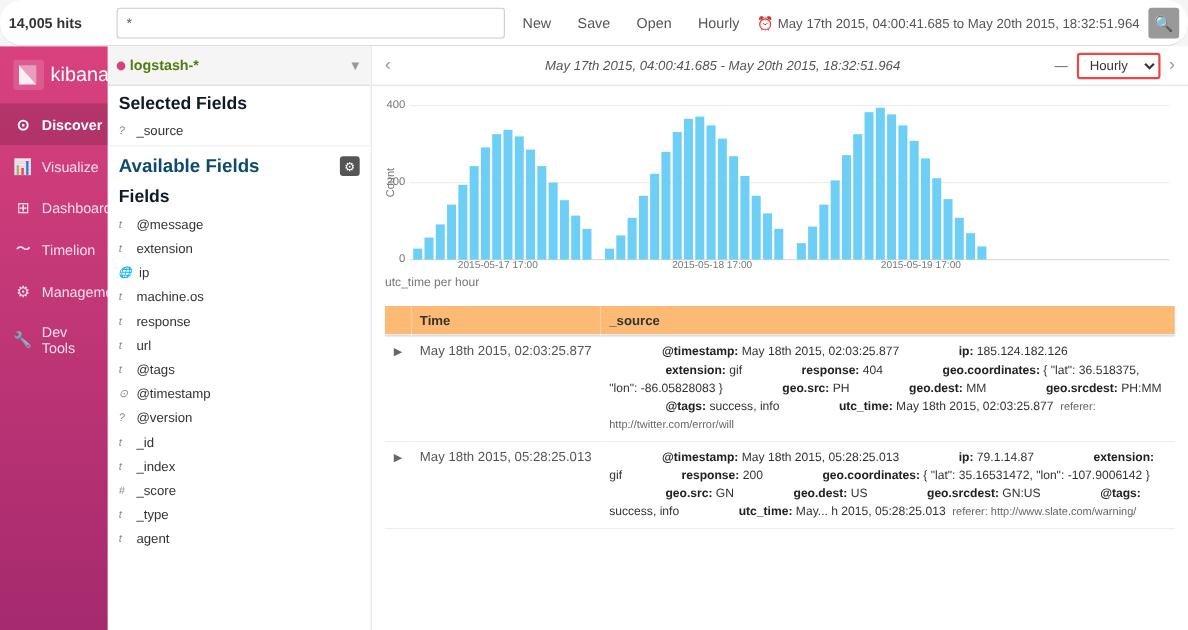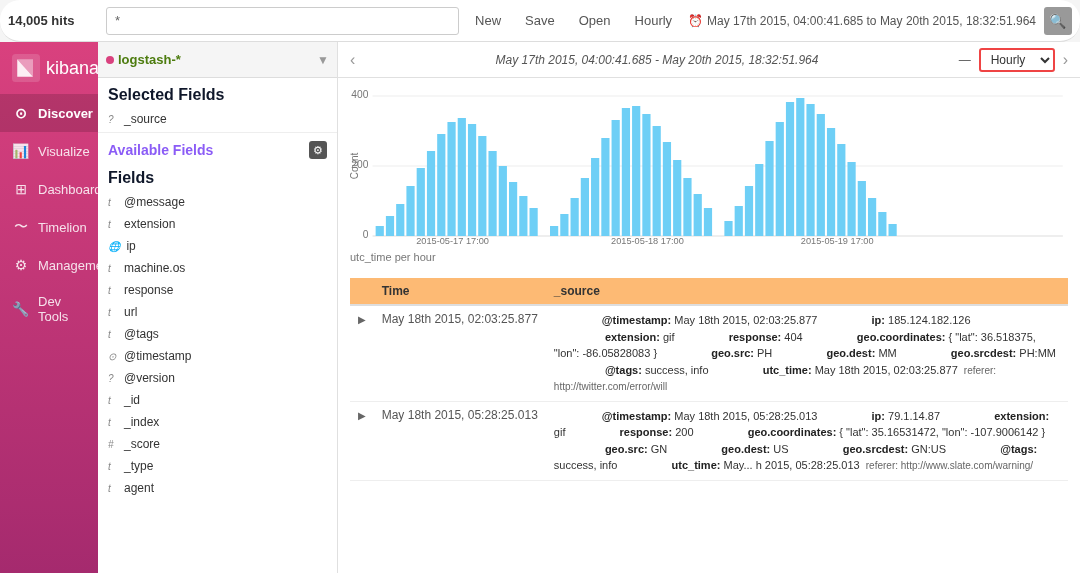--- a/index.html
+++ b/index.html
@@ -184,23 +184,23 @@
       cursor: pointer;
       font-size: 11px;
       display: flex; align-items: center; justify-content: center;
     }
     .available-fields-header {
       display: flex;
       align-items: center;
       padding: 6px 10px 2px;
     }
     .available-fields-title {
-      font-size: 14px;
+      font-size: 17px;
       font-weight: 600;
-      color: #8b5cf6;
+      color: #0c4a6e;
     }
     .field-divider {
       height: 1px;
       background: #eee;
       margin: 2px 0;
     }
 
     
     .content-area {
       flex: 1;

